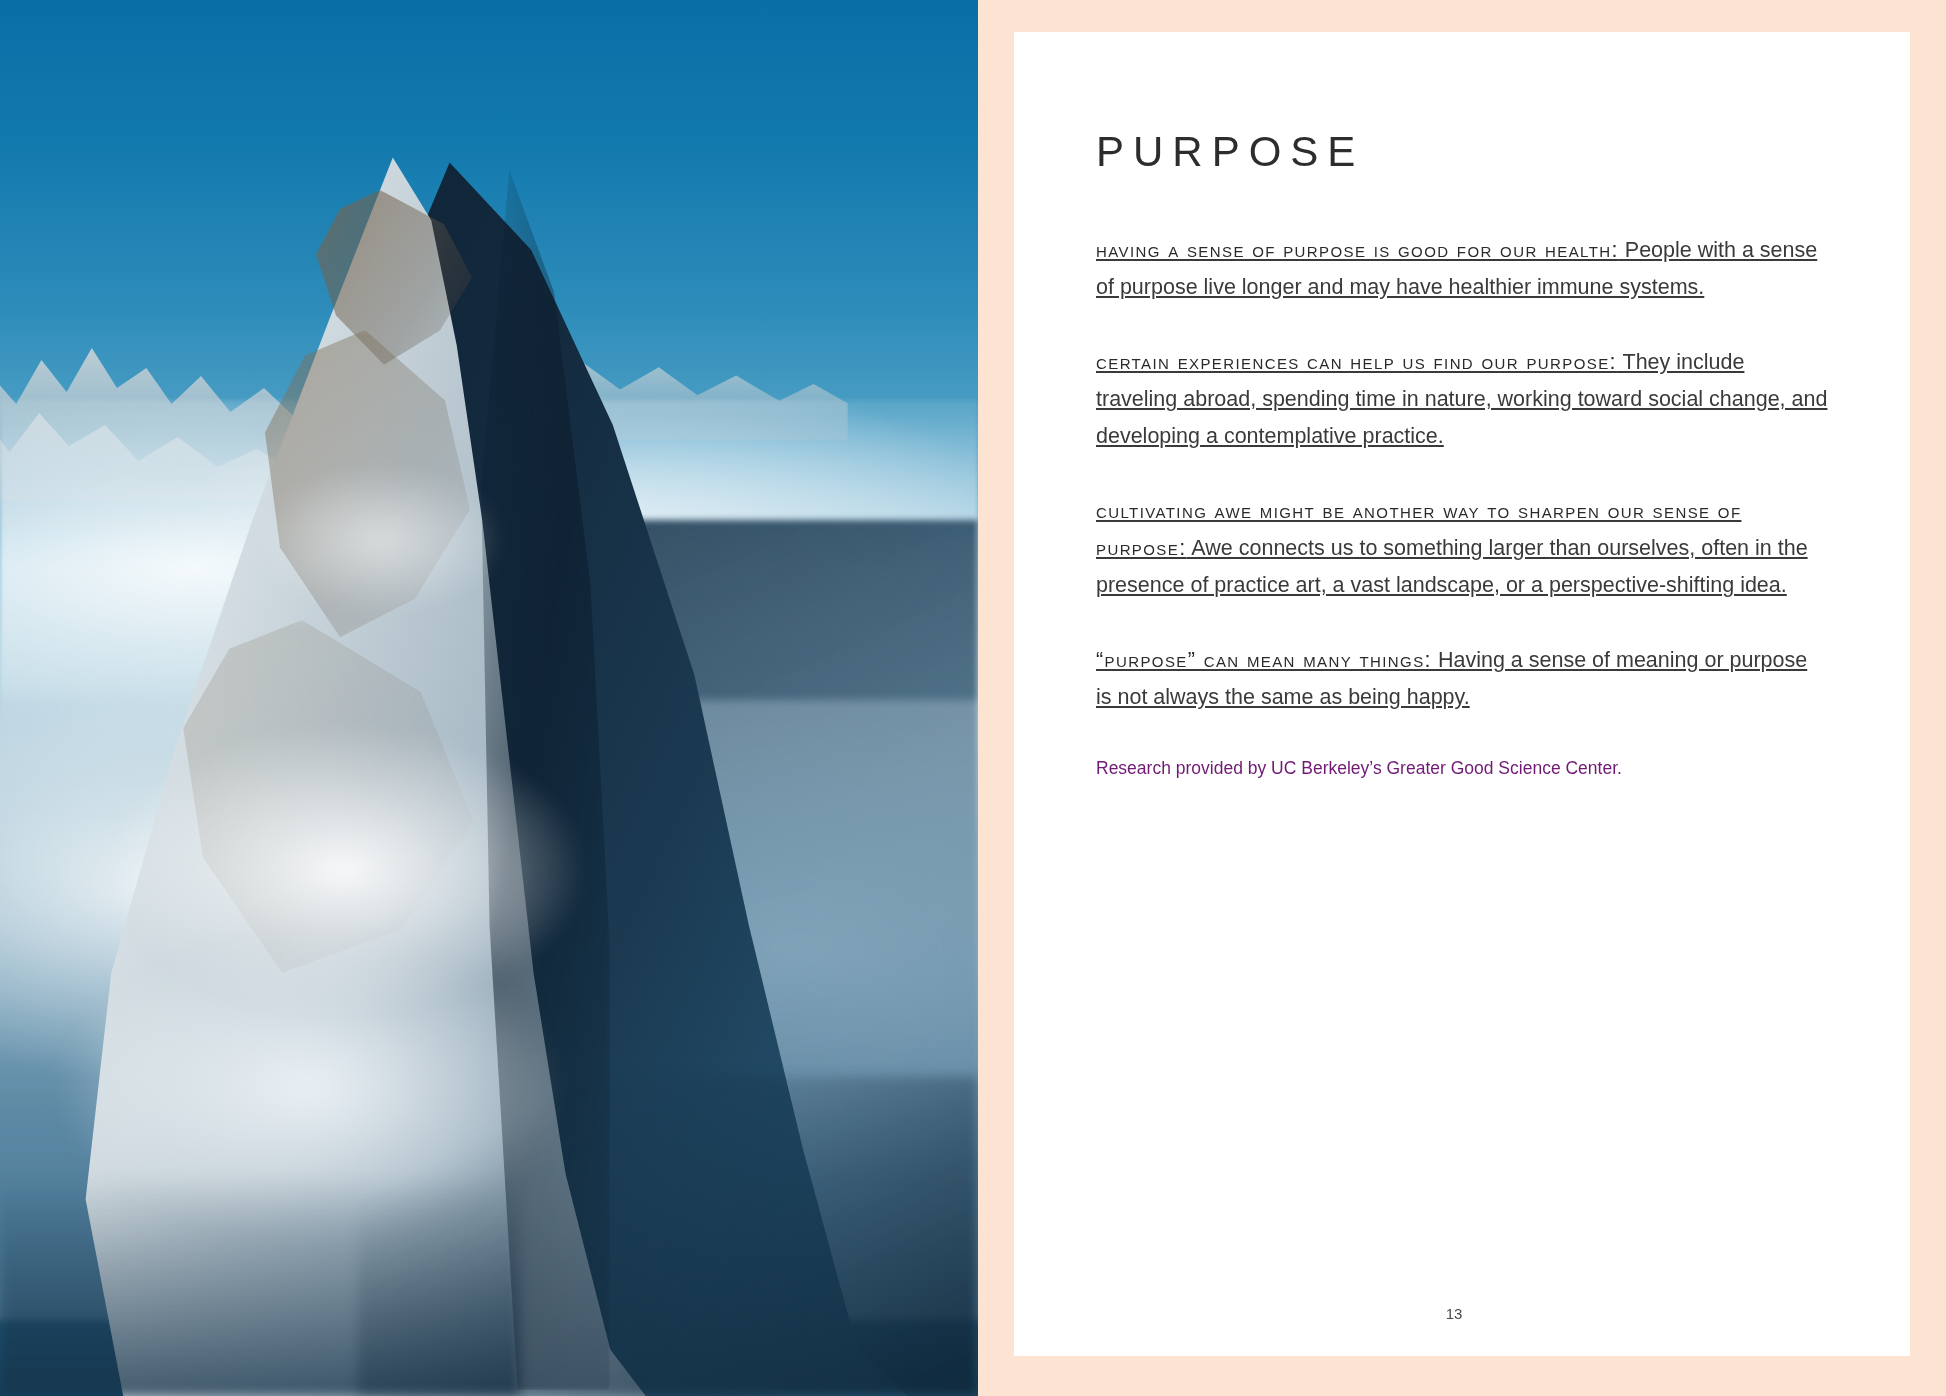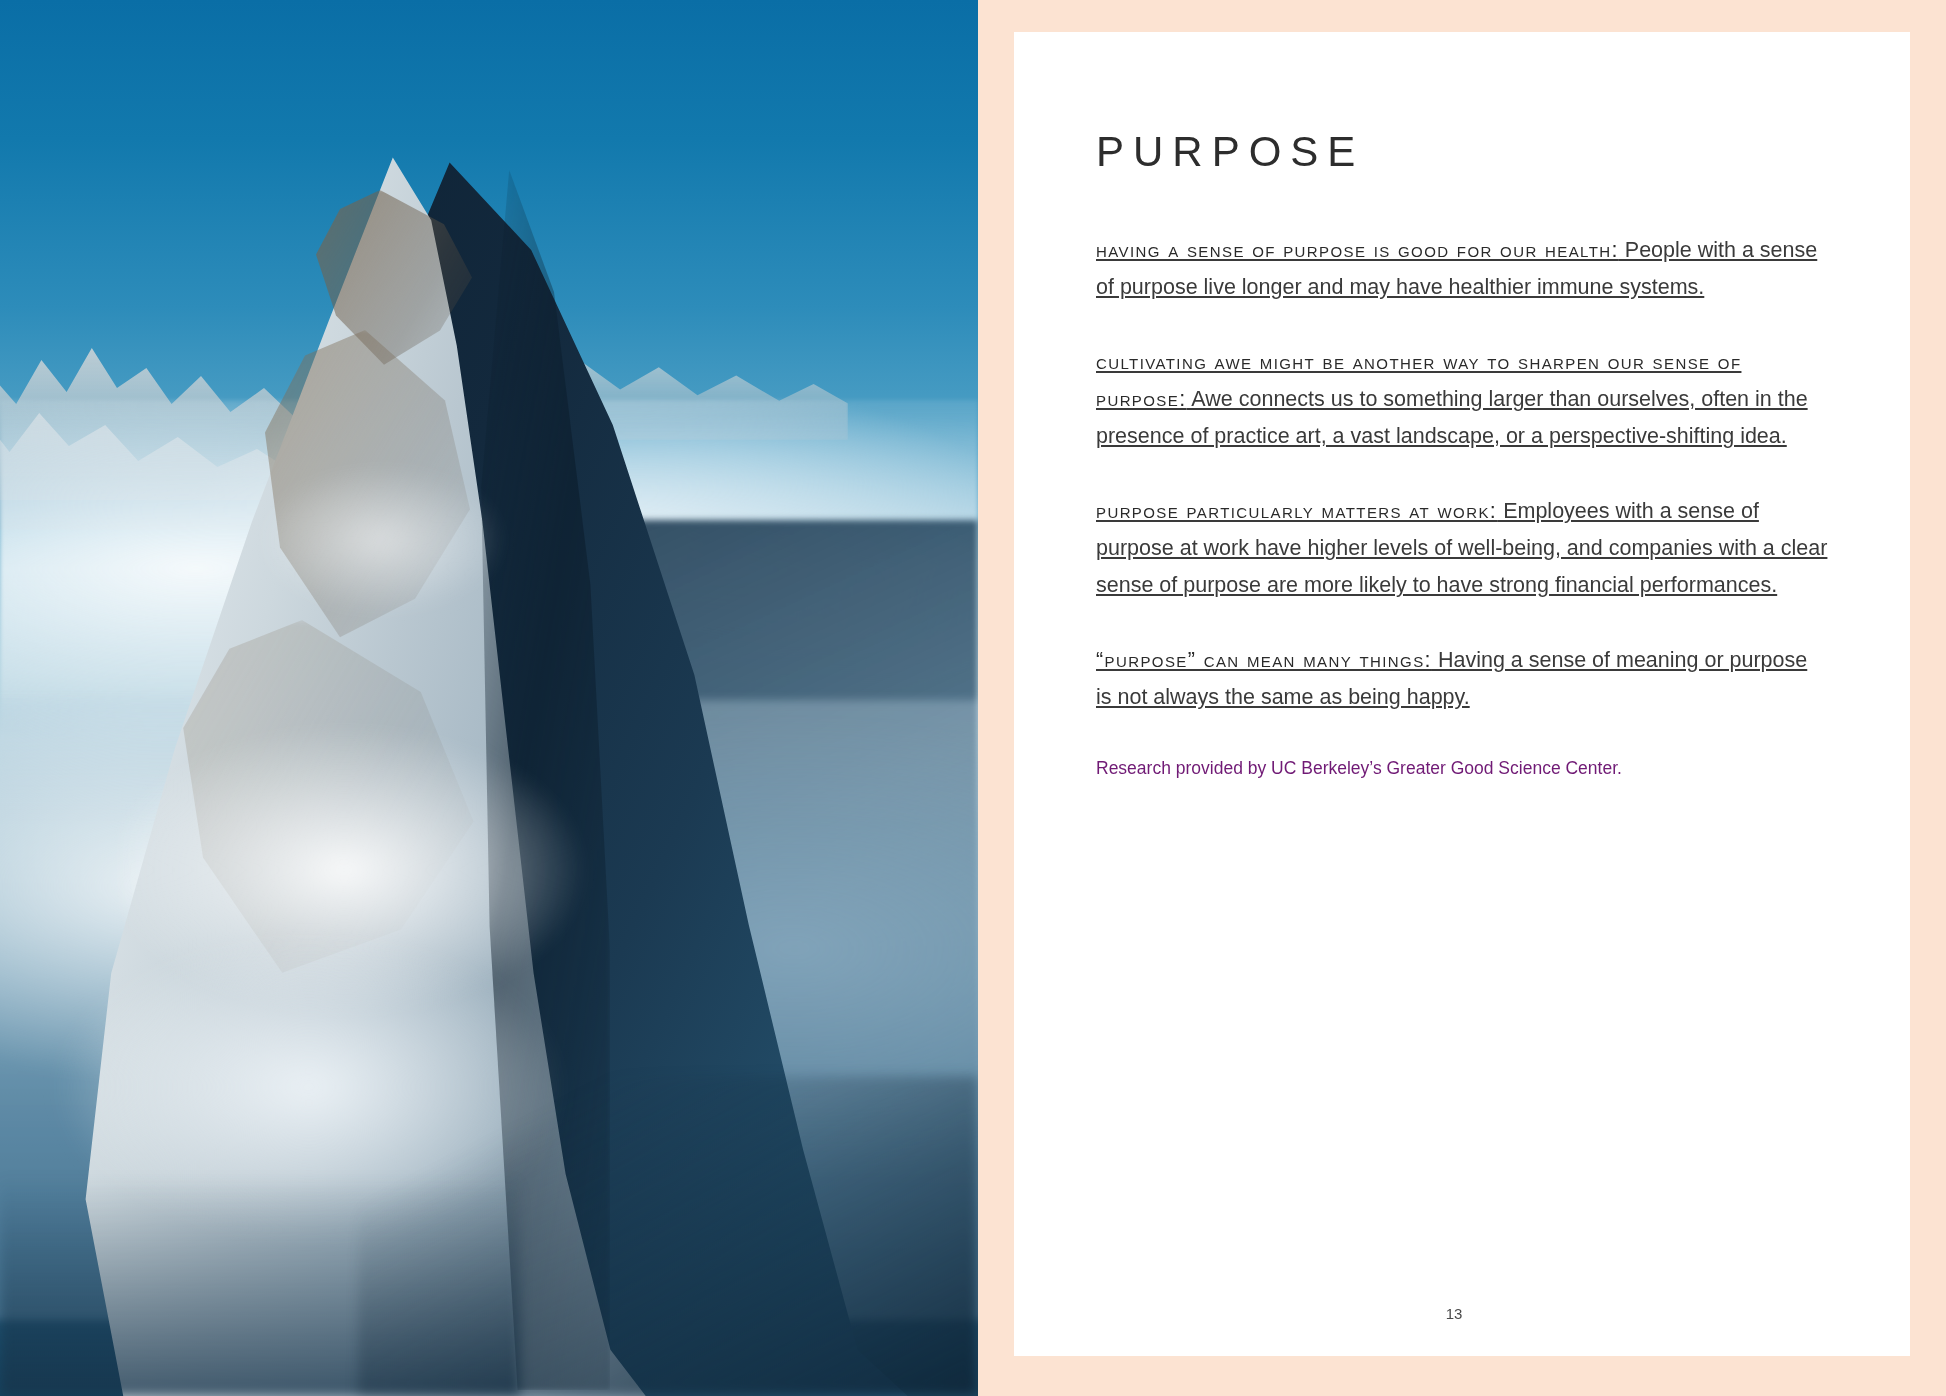--- a/index.html
+++ b/index.html
@@ -286,28 +286,28 @@
 
   <div class="text-page">
     <div class="card">
 
       <h1 class="title">PURPOSE</h1>
 
       <p class="para">
         <span class="lead">Having a sense of purpose is good for our health:</span><span> People with a sense of purpose live longer and may have healthier immune systems.</span>
       </p>
 
+      <p class="para">
+        <span class="lead">Certain experiences can help us find our purpose:</span><span> They include traveling abroad, spending time in nature, working toward social change, and developing a contemplative practice.</span>
+      </p>
 
       <p class="para">
         <span class="lead">Cultivating awe might be another way to sharpen our sense of purpose:</span><span> Awe connects us to something larger than ourselves, often in the presence of practice art, a vast landscape, or a perspective-shifting idea.</span>
       </p>
 
-      <p class="para">
-        <span class="lead">Purpose particularly matters at work:</span><span> Employees with a sense of purpose at work have higher levels of well-being, and companies with a clear sense of purpose are more likely to have strong financial performances.</span>
-      </p>
 
       <p class="para">
         <span class="lead">“Purpose” can mean many things:</span><span> Having a sense of meaning or purpose is not always the same as being happy.</span>
       </p>
 
       <p class="credit">Research provided by UC Berkeley’s Greater Good Science Center.</p>
 
       <div class="page-num">13</div>
     </div>
   </div>

